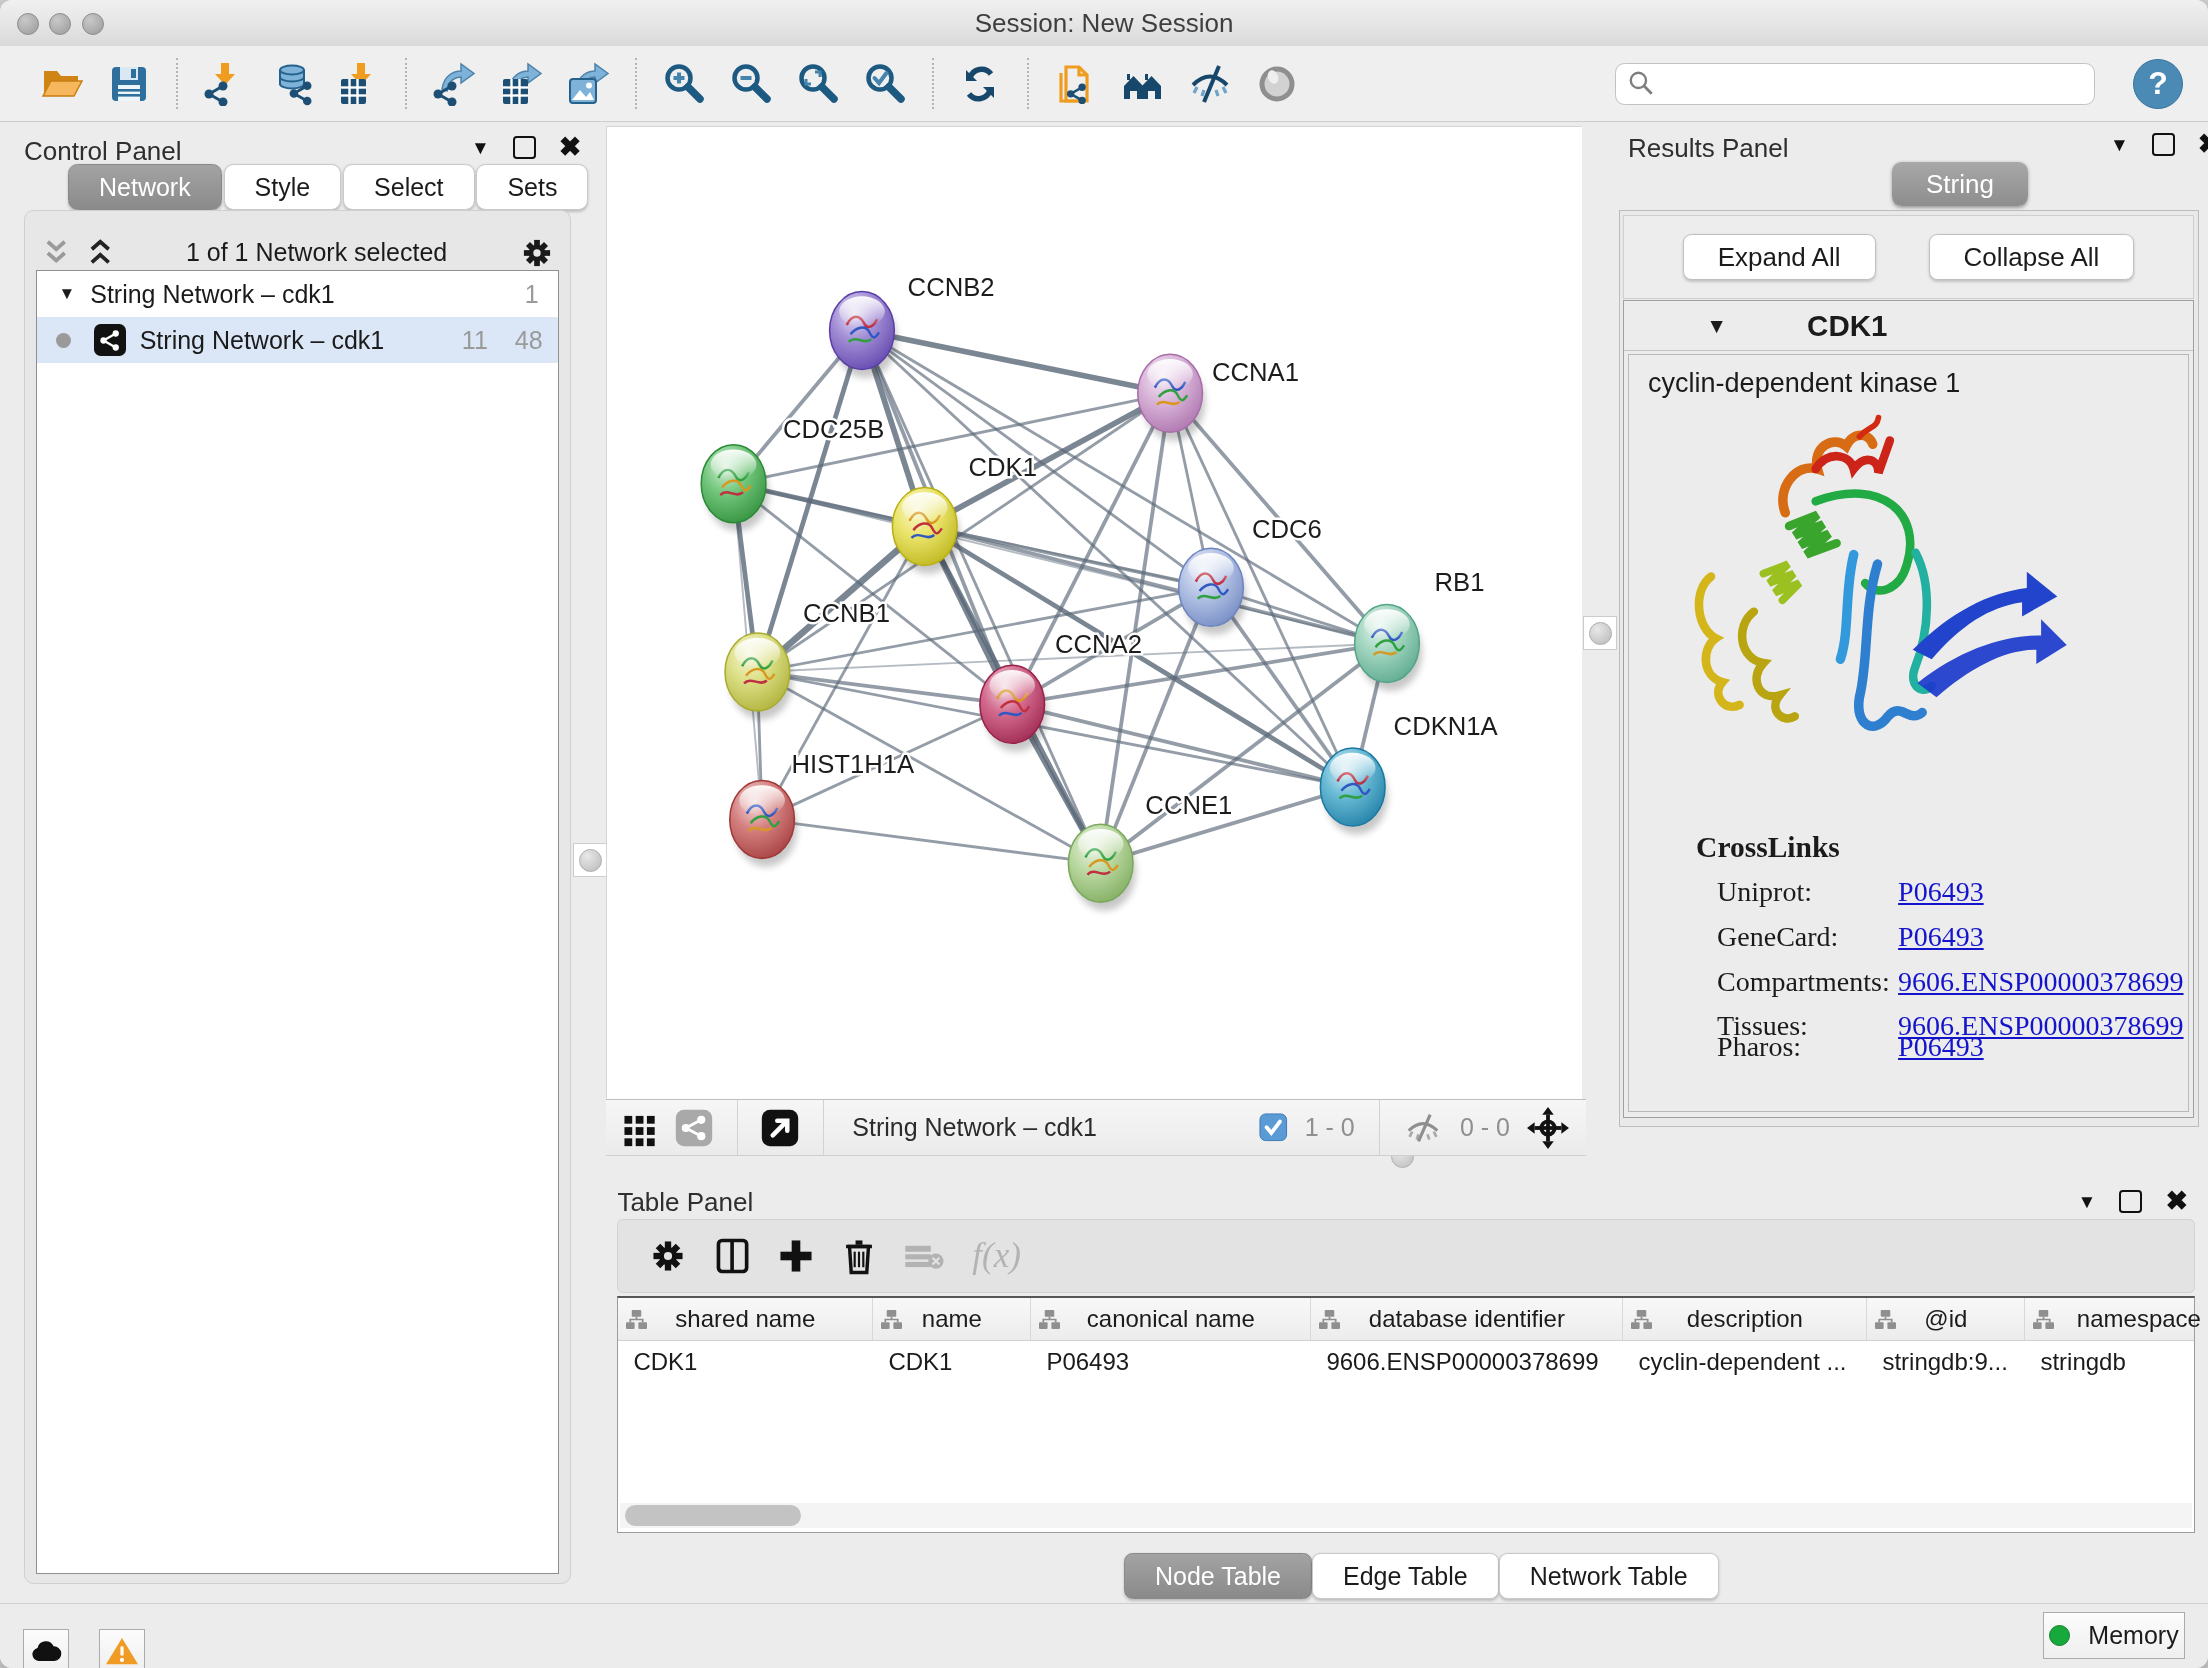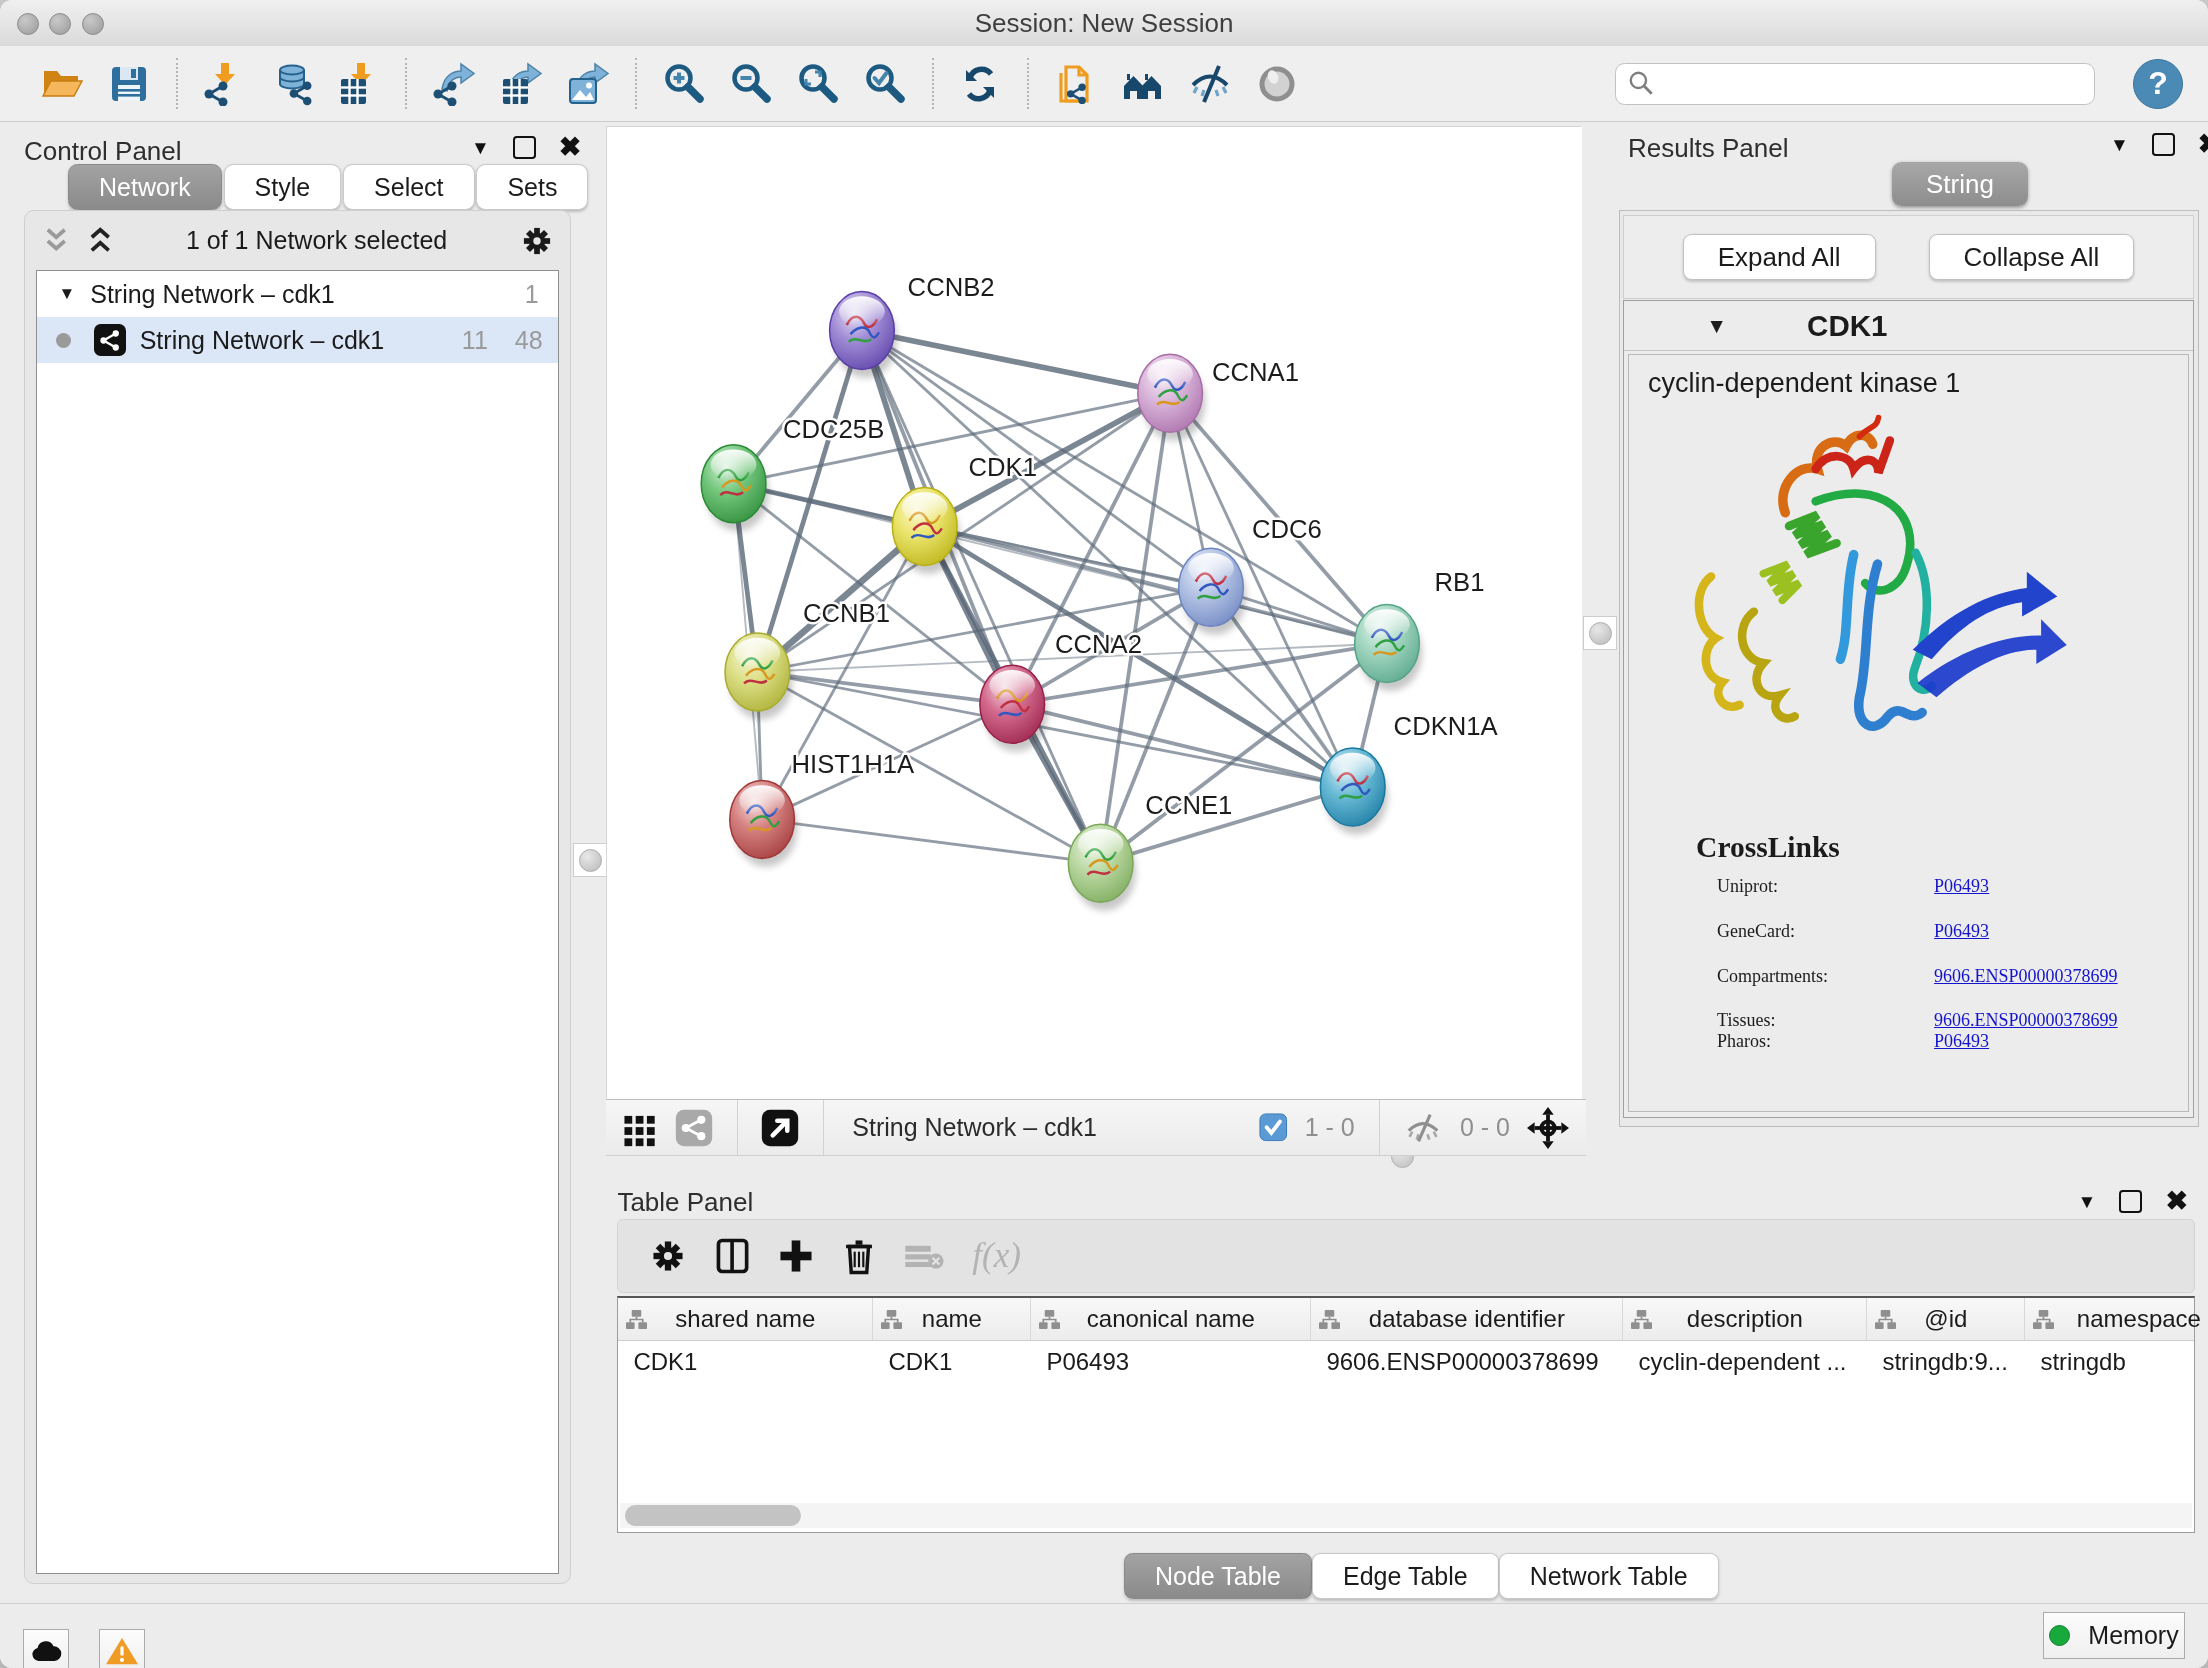--- a/index.html
+++ b/index.html
@@ -30,21 +30,21 @@
   .pctrl .tri{font-size:19px;color:#111;cursor:pointer;}
   .pctrl .flt{width:19px;height:19px;border:2.9px solid #111;border-radius:3.8px;cursor:pointer;}
   .pctrl .cls{font-size:27px;font-weight:bold;color:#111;cursor:pointer;line-height:19px;}
   
   .tabrow{position:absolute;display:flex;}
   .tab{height:44px;line-height:44px;padding:0 30px;background:#fff;border:1px solid #c9c9c9;
     border-radius:9.5px;margin-right:1.9px;font-size:25px;box-shadow:0 1.9px 2.9px rgba(0,0,0,.2);cursor:pointer;}
   .tab.selected{background:linear-gradient(#a3a3a3,#8a8a8a);color:#fff;border-color:#8a8a8a;}
   .cp-card{position:absolute;left:24px;top:210px;width:545px;height:1372px;background:#e7e7e7;
     border:1px solid #cfcfcf;border-radius:9.5px;}
-  .cp-toolbar{position:absolute;left:0;top:0;width:100%;height:59px;display:flex;align-items:center;}
+  .cp-toolbar{position:absolute;left:0;top:12px;width:100%;height:59px;display:flex;align-items:center;}
   .cp-status{flex:1;text-align:center;font-size:25px;color:#1b1b1b;}
   .cp-list{position:absolute;left:11.4px;right:11.4px;top:59px;bottom:9.5px;background:#fff;border:1px solid #8f8f8f;}
   .tree-row{height:46px;display:flex;align-items:center;font-size:25px;cursor:pointer;}
   .tree-row .cnt{color:#9a9a9a;}
   .row-sel{background:#dbe7f7;}
   .share-badge{width:32px;height:32px;border-radius:6.7px;background:#111;display:inline-flex;
     align-items:center;justify-content:center;margin-right:13.3px;}
   
   .handle{position:absolute;width:32px;height:32px;background:#fff;border:1px solid #ccc;
     display:flex;align-items:center;justify-content:center;cursor:pointer;}
@@ -74,21 +74,21 @@
   .rp-btn{height:44px;line-height:44px;padding:0 34px;background:#fff;border:1px solid #c0c0c0;border-radius:8.6px;
     font-size:26px;box-shadow:0 1.9px 2.9px rgba(0,0,0,.18);cursor:pointer;}
   .rp-entry{position:absolute;left:3.8px;top:89px;right:3.8px;bottom:7.6px;border:1px solid #9f9f9f;background:#ececec;}
   .rp-ehead{height:49px;display:flex;align-items:center;border-bottom:1px solid #c4c4c4;}
   .rp-ehead .tri{margin-left:82px;font-size:21px;cursor:pointer;}
   .rp-ehead .nm{margin-left:80px;font-size:29.5px;font-weight:bold;}
   .rp-body{position:absolute;left:3.8px;top:53px;right:3.8px;bottom:5.7px;border:1px solid #b9b9b9;background:#ececec;overflow:hidden;}
   .rp-desc{position:absolute;left:19px;top:13.3px;font-size:27px;color:#1b1b1b;}
   .xl{font-family:"Liberation Serif",serif;}
   .xl-title{position:absolute;left:67px;top:476px;font-size:29.5px;font-weight:bold;}
-  .xrow{position:absolute;left:88px;font-size:18px;display:flex;gap:36px;}
+  .xrow{position:absolute;left:88px;font-size:28px;display:flex;}
   .xrow .xlabel{width:181px;display:inline-block;}
   .xrow a{color:#1414cc;text-decoration:underline;cursor:pointer;}
   
   .tp{position:absolute;left:606px;top:1179px;width:1603px;height:423px;background:#ececec;}
   .tp-toolbar{position:absolute;left:11.4px;top:40px;width:1578px;height:74px;background:#e3e3e3;
     border:1px solid #d2d2d2;border-radius:5.7px;display:flex;align-items:center;padding-left:17px;box-sizing:border-box;}
   .tp-toolbar .vbtn{margin:0 12.4px;}
   .fx{font-family:"Liberation Serif",serif;font-style:italic;font-size:35px;color:#b3b3b3;margin-left:15px;}
   .tp-table{position:absolute;left:11.4px;top:117px;width:1578px;height:237px;background:#fff;
     border:1px solid #9c9c9c;border-top:2.9px solid #565656;box-sizing:border-box;}

